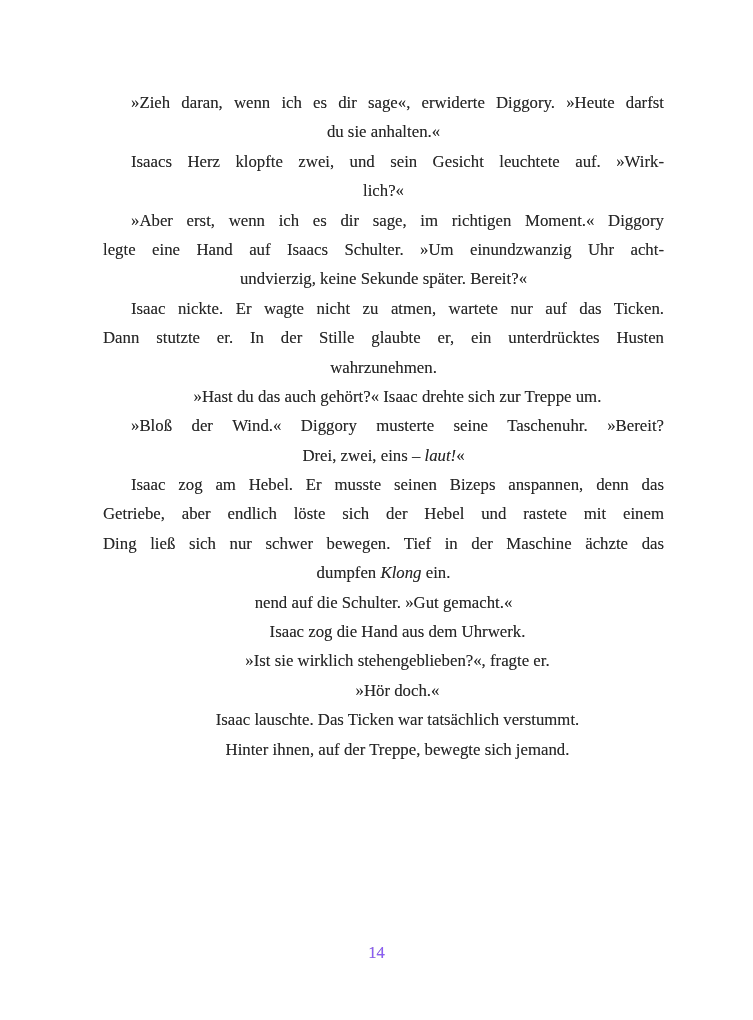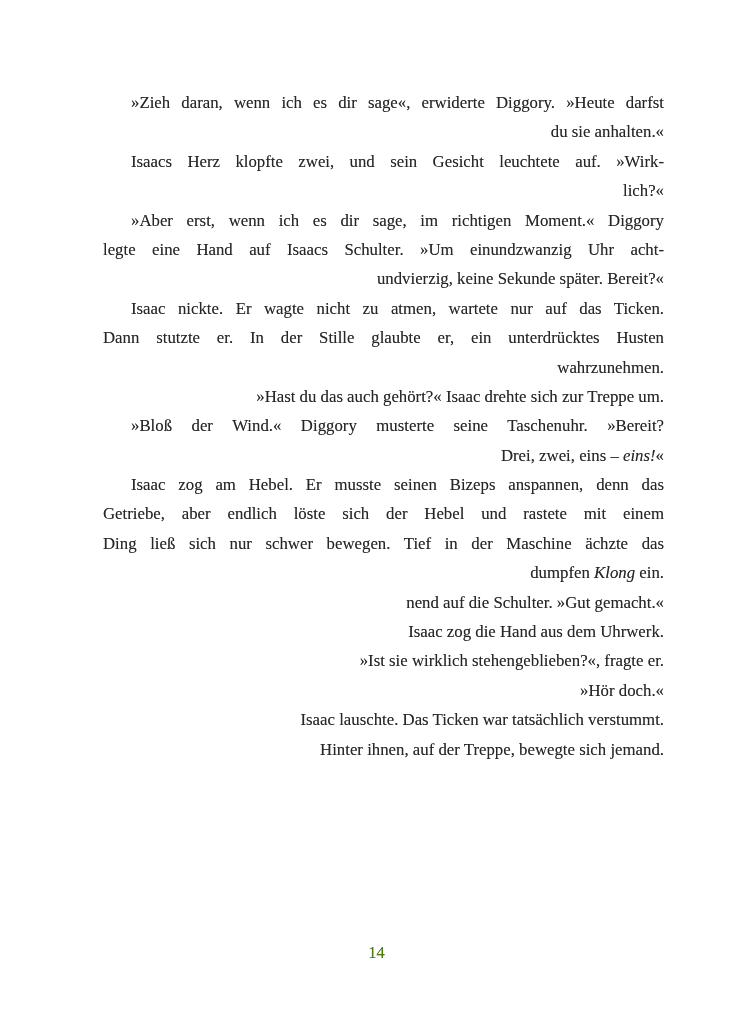--- a/index.html
+++ b/index.html
@@ -18,39 +18,39 @@
     left: 103px;
     top: 88px;
     width: 561px;
     font-size: 16.8px;
     line-height: 29.4px;
     text-rendering: optimizeLegibility;
     text-shadow: 0 0 0.4px rgba(40,40,40,0.45);
   }
   .paragraph { margin: 0; padding: 0; }
   .line {
-    text-align: right;
+    text-align: center;
     white-space: normal;
     height: 29.4px;
     overflow: visible;
   }
   .line.justify {
     text-align: justify;
     text-align-last: justify;
   }
   .line.first { text-indent: 28px; }
   .italic { font-style: italic; }
   .page-number {
     position: absolute;
     top: 943px;
     left: 0;
     width: 753px;
     text-align: center;
     font-size: 16.5px;
-    color: #4d7c0f;
+    color: #8b5cf6;
     text-shadow: 0 0 0.4px rgba(40,40,40,0.45);
   }
 </style>
 </head>
 <body>
 
 <div class="book-page">
   <div class="text-block" id="text-block">
       <div class="paragraph">
         <div class="line justify first"><span class="">»Zieh daran, wenn ich es dir sage«, erwiderte Diggory. »Heute darfst</span></div>
@@ -68,21 +68,21 @@
       <div class="paragraph">
         <div class="line justify first"><span class="">Isaac nickte. Er wagte nicht zu atmen, wartete nur auf das Ticken.</span></div>
         <div class="line justify"><span class="">Dann stutzte er. In der Stille glaubte er, ein unterdrücktes Husten</span></div>
         <div class="line"><span class="">wahrzunehmen.</span></div>
       </div>
       <div class="paragraph">
         <div class="line first"><span class="">»Hast du das auch gehört?« Isaac drehte sich zur Treppe um.</span></div>
       </div>
       <div class="paragraph">
         <div class="line justify first"><span class="">»Bloß der Wind.« Diggory musterte seine Taschenuhr. »Bereit?</span></div>
-        <div class="line"><span class="">Drei, zwei, eins – </span><span class="italic">eins!</span><span class="">«</span></div>
+        <div class="line"><span class="">Drei, zwei, eins – </span><span class="italic">laut!</span><span class="">«</span></div>
       </div>
       <div class="paragraph">
         <div class="line justify first"><span class="">Isaac zog am Hebel. Er musste seinen Bizeps anspannen, denn das</span></div>
         <div class="line justify"><span class="">Getriebe, aber endlich löste sich der Hebel und rastete mit einem</span></div>
         <div class="line justify"><span class="">Ding ließ sich nur schwer bewegen. Tief in der Maschine ächzte das</span></div>
         <div class="line"><span class="">dumpfen </span><span class="italic">Klong</span><span class=""> ein.</span></div>
       </div>
       <div class="paragraph">
         <div class="line"><span class="">nend auf die Schulter. »Gut gemacht.«</span></div>
       </div>

